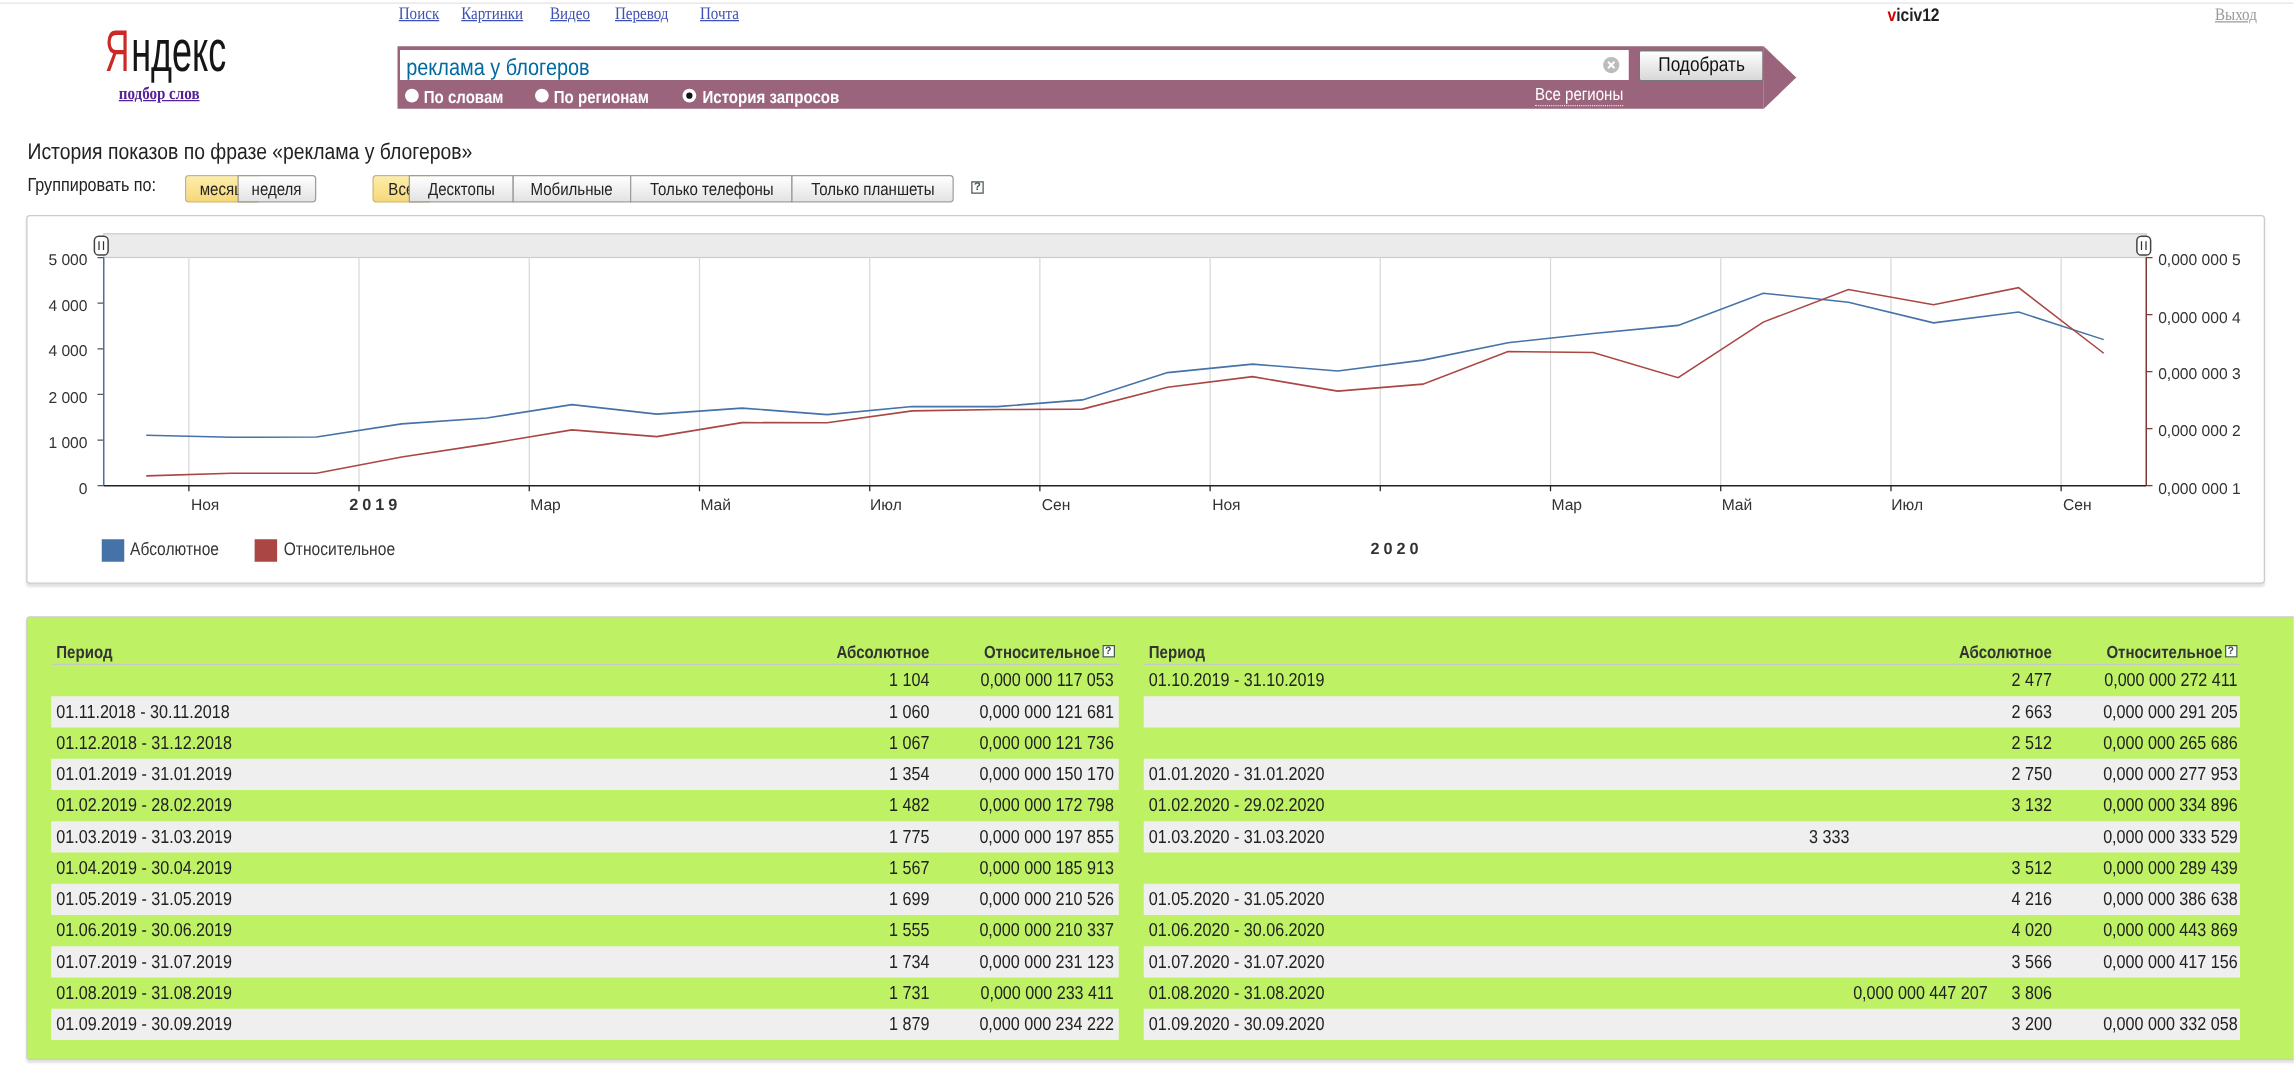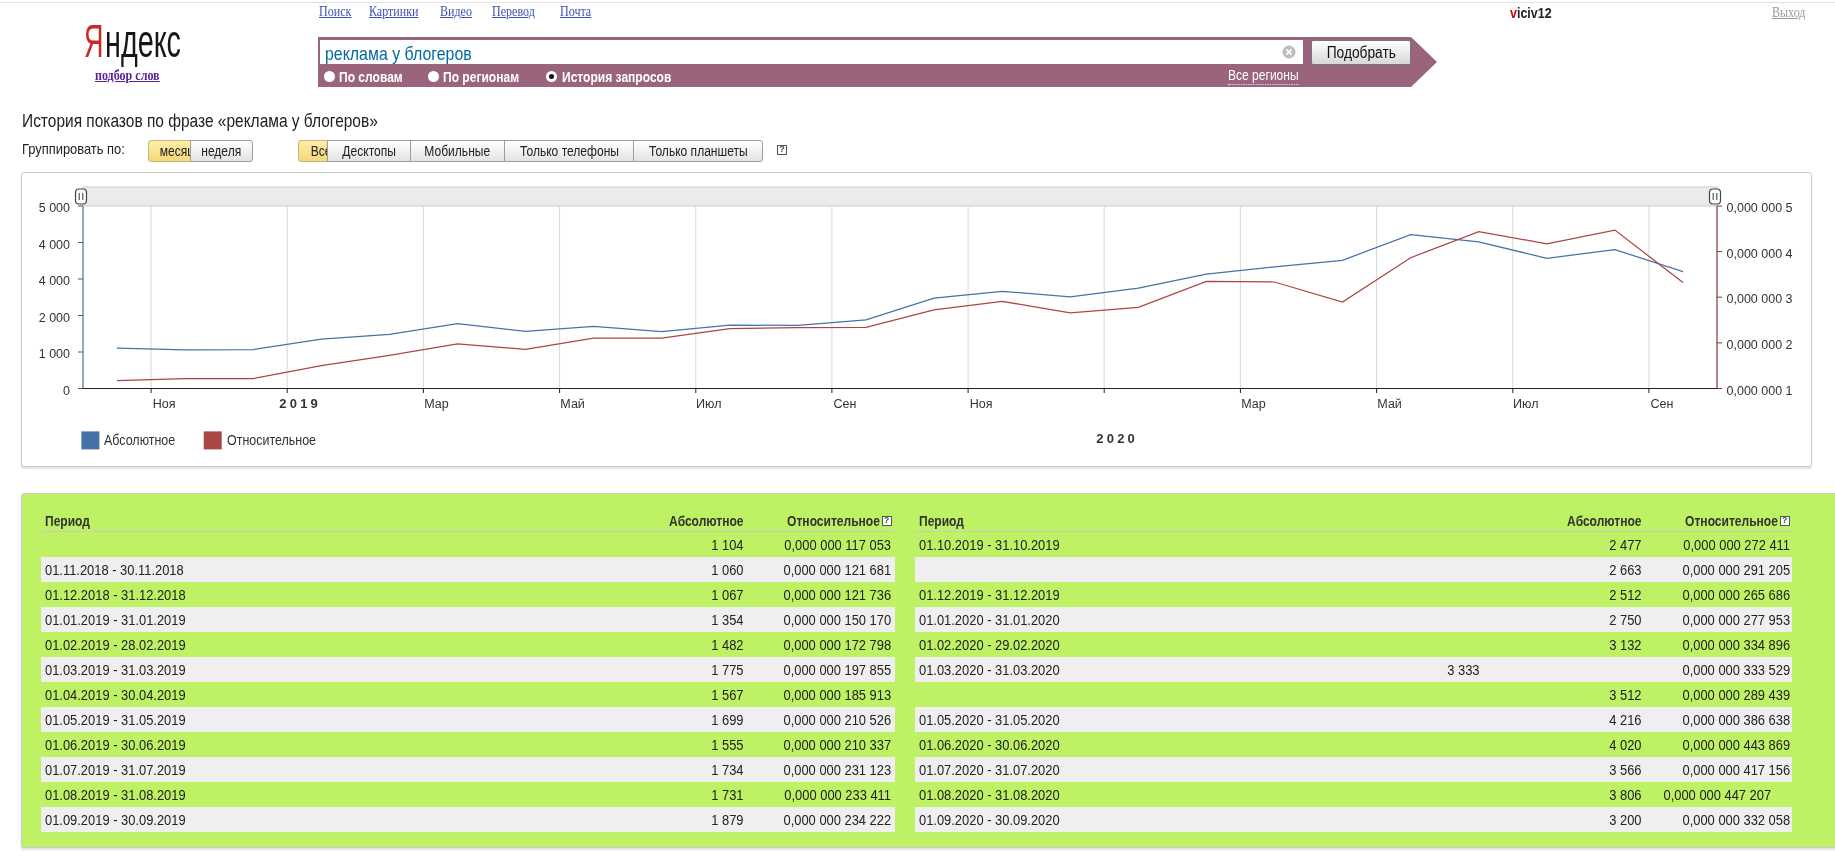--- a/index.html
+++ b/index.html
@@ -198,21 +198,20 @@
     <div style="position:absolute;left:893px;top:112.5px;width:877px;height:25px;background:#efefef"></div>
     <div style="position:absolute;left:893px;top:162.5px;width:877px;height:25px;background:#efefef"></div>
     <div style="position:absolute;left:893px;top:212.5px;width:877px;height:25px;background:#efefef"></div>
     <div style="position:absolute;left:893px;top:262.5px;width:877px;height:25px;background:#efefef"></div>
     <div style="position:absolute;left:893px;top:312.5px;width:877px;height:25px;background:#efefef"></div>
     <div class="tcell" style="left:896.5px;top:37.5px;width:400px;text-align:left"><span class="tx">01.10.2019 - 31.10.2019</span></div>
     <div class="tcell" style="left:1419.6px;top:37.5px;width:200px;text-align:right"><span class="txr">2 477</span></div>
     <div class="tcell" style="left:1527.7px;top:37.5px;width:240px;text-align:right"><span class="txr">0,000 000 272 411</span></div>
     <div class="tcell" style="left:1419.6px;top:62.5px;width:200px;text-align:right"><span class="txr">2 663</span></div>
     <div class="tcell" style="left:1527.7px;top:62.5px;width:240px;text-align:right"><span class="txr">0,000 000 291 205</span></div>
-    <div class="tcell" style="left:896.5px;top:87.5px;width:400px;text-align:left"><span class="tx">01.12.2019 - 31.12.2019</span></div>
     <div class="tcell" style="left:1419.6px;top:87.5px;width:200px;text-align:right"><span class="txr">2 512</span></div>
     <div class="tcell" style="left:1527.7px;top:87.5px;width:240px;text-align:right"><span class="txr">0,000 000 265 686</span></div>
     <div class="tcell" style="left:896.5px;top:112.5px;width:400px;text-align:left"><span class="tx">01.01.2020 - 31.01.2020</span></div>
     <div class="tcell" style="left:1419.6px;top:112.5px;width:200px;text-align:right"><span class="txr">2 750</span></div>
     <div class="tcell" style="left:1527.7px;top:112.5px;width:240px;text-align:right"><span class="txr">0,000 000 277 953</span></div>
     <div class="tcell" style="left:896.5px;top:137.5px;width:400px;text-align:left"><span class="tx">01.02.2020 - 29.02.2020</span></div>
     <div class="tcell" style="left:1419.6px;top:137.5px;width:200px;text-align:right"><span class="txr">3 132</span></div>
     <div class="tcell" style="left:1527.7px;top:137.5px;width:240px;text-align:right"><span class="txr">0,000 000 334 896</span></div>
     <div class="tcell" style="left:896.5px;top:162.5px;width:400px;text-align:left"><span class="tx">01.03.2020 - 31.03.2020</span></div>
     <div class="tcell" style="left:1419.6px;top:162.5px;width:200px;text-align:left"><span class="txr">3 333</span></div>
@@ -223,16 +222,16 @@
     <div class="tcell" style="left:1419.6px;top:212.5px;width:200px;text-align:right"><span class="txr">4 216</span></div>
     <div class="tcell" style="left:1527.7px;top:212.5px;width:240px;text-align:right"><span class="txr">0,000 000 386 638</span></div>
     <div class="tcell" style="left:896.5px;top:237.5px;width:400px;text-align:left"><span class="tx">01.06.2020 - 30.06.2020</span></div>
     <div class="tcell" style="left:1419.6px;top:237.5px;width:200px;text-align:right"><span class="txr">4 020</span></div>
     <div class="tcell" style="left:1527.7px;top:237.5px;width:240px;text-align:right"><span class="txr">0,000 000 443 869</span></div>
     <div class="tcell" style="left:896.5px;top:262.5px;width:400px;text-align:left"><span class="tx">01.07.2020 - 31.07.2020</span></div>
     <div class="tcell" style="left:1419.6px;top:262.5px;width:200px;text-align:right"><span class="txr">3 566</span></div>
     <div class="tcell" style="left:1527.7px;top:262.5px;width:240px;text-align:right"><span class="txr">0,000 000 417 156</span></div>
     <div class="tcell" style="left:896.5px;top:287.5px;width:400px;text-align:left"><span class="tx">01.08.2020 - 31.08.2020</span></div>
     <div class="tcell" style="left:1419.6px;top:287.5px;width:200px;text-align:right"><span class="txr">3 806</span></div>
-    <div class="tcell" style="left:1567px;top:287.5px;width:240px;text-align:center"><span class="txr">0,000 000 447 207</span></div>
+    <div class="tcell" style="left:1443px;top:287.5px;width:240px;text-align:left"><span class="txr">0,000 000 447 207</span></div>
     <div class="tcell" style="left:896.5px;top:312.5px;width:400px;text-align:left"><span class="tx">01.09.2020 - 30.09.2020</span></div>
     <div class="tcell" style="left:1419.6px;top:312.5px;width:200px;text-align:right"><span class="txr">3 200</span></div>
     <div class="tcell" style="left:1527.7px;top:312.5px;width:240px;text-align:right"><span class="txr">0,000 000 332 058</span></div>
 </div>
 </body></html>

